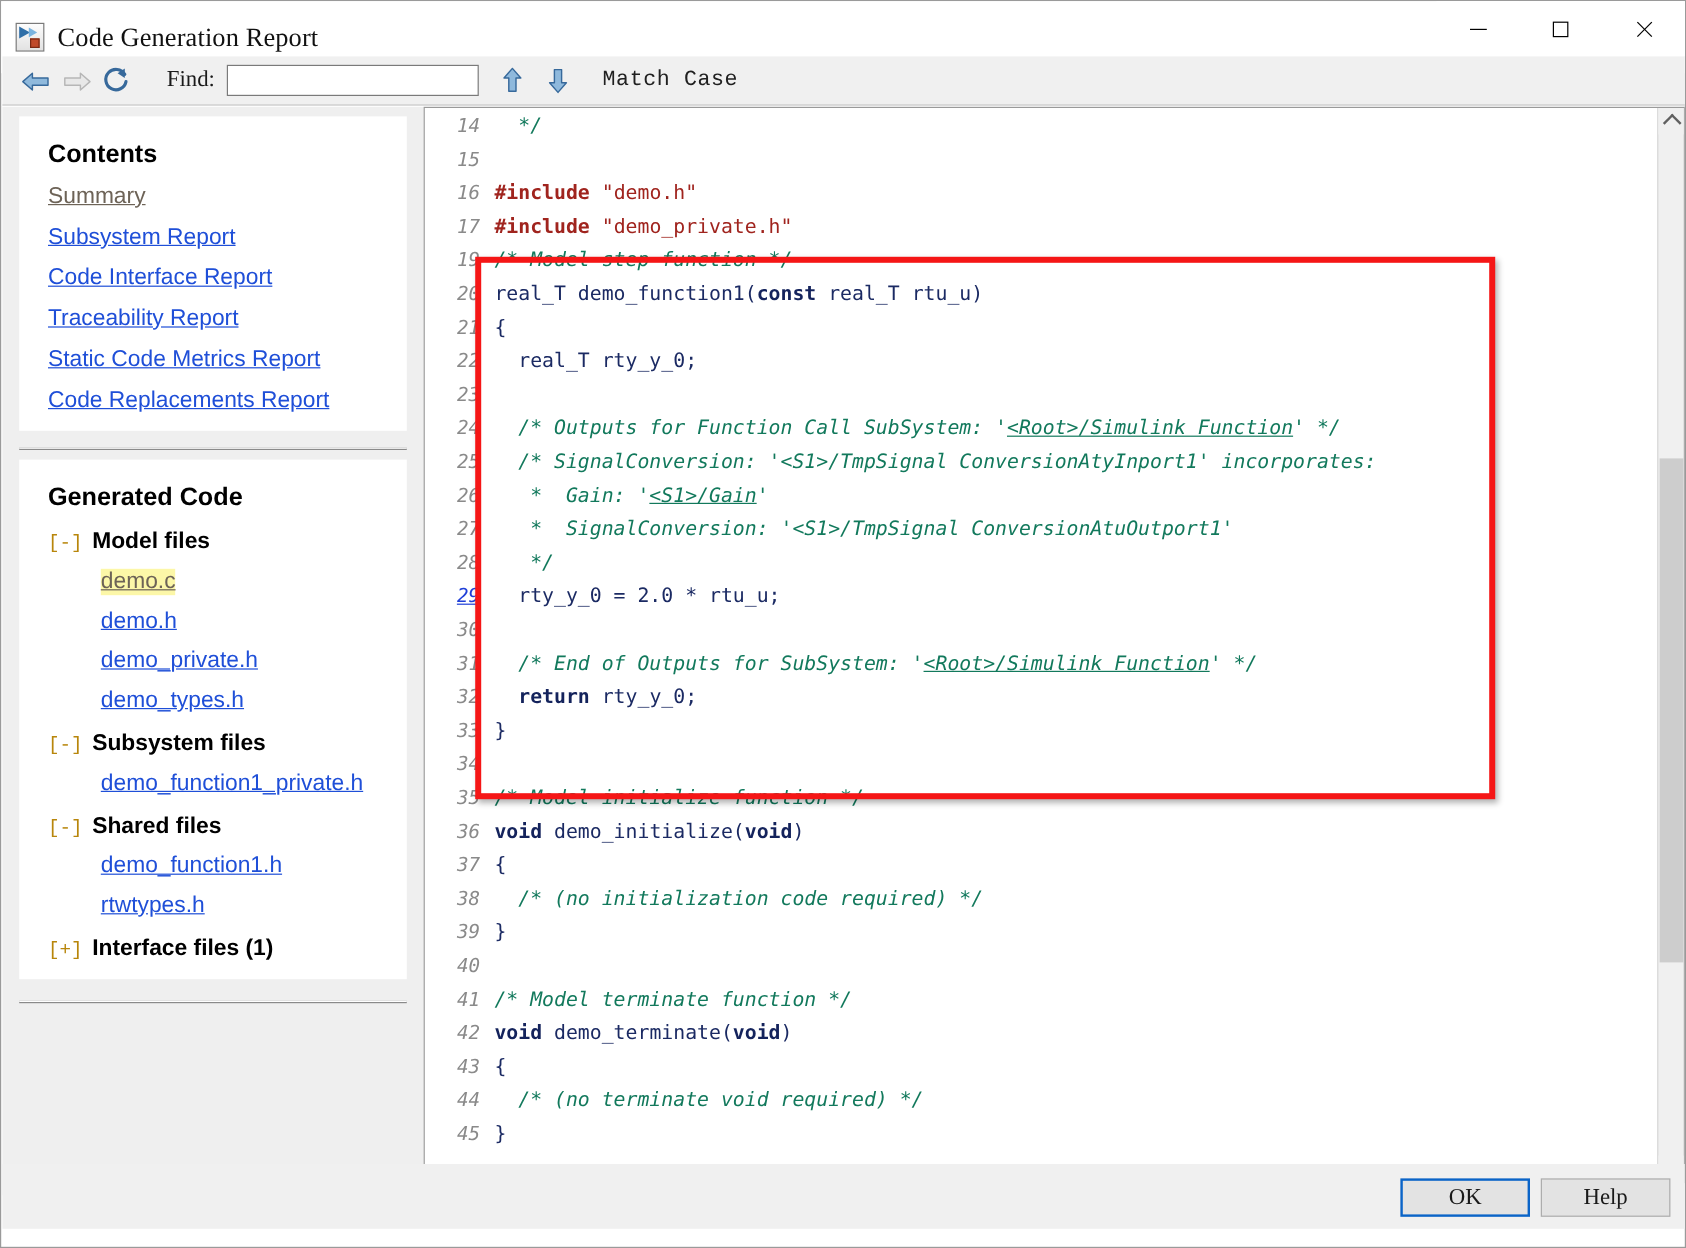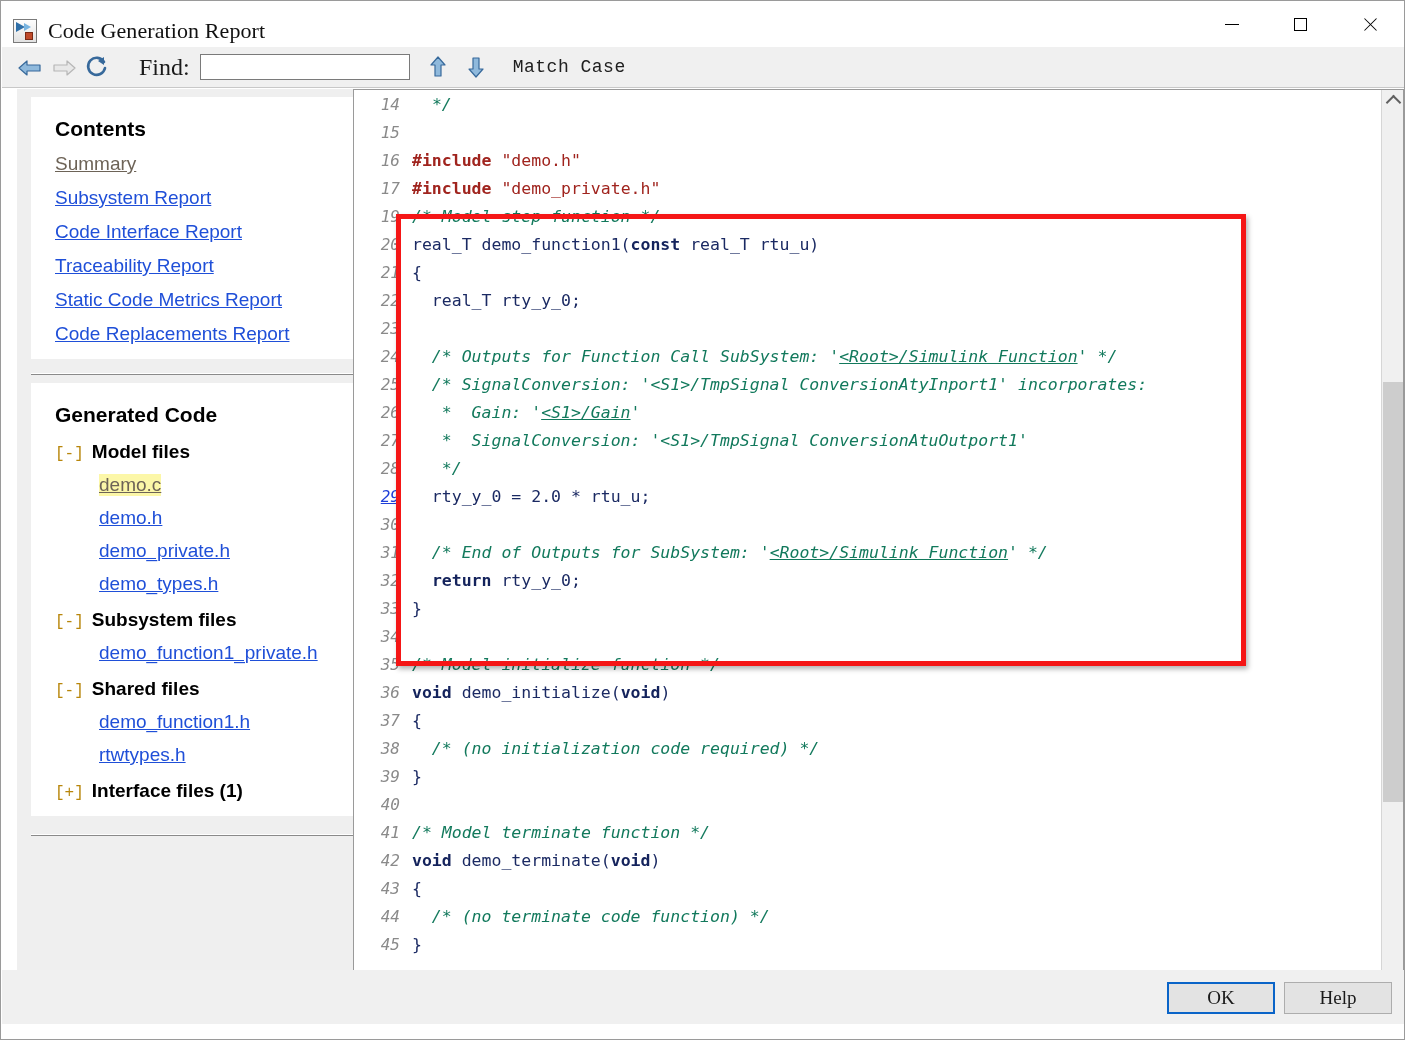--- a/index.html
+++ b/index.html
@@ -100,21 +100,21 @@
   }
   .tb-icon:first-child { margin-left: 10px; }
   .arrow-left, .arrow-right {
     width: 24px; height: 18px;
     position: relative;
   }
   .arrow-left svg, .arrow-right svg, .refresh svg, .up-arrow svg, .down-arrow svg { display:block; }
   .find-label {
     margin-left: 25px;
     font-family: "Liberation Serif", serif;
-    font-size: 24px; color: #1a1a1a;
+    font-size: 19px; color: #1a1a1a;
   }
   .find-input {
     margin-left: 10px;
     width: 210px; height: 26px;
     background: #ffffff;
     border: 1px solid #7a7a7a;
     box-sizing: border-box;
     font-family: "Liberation Sans", sans-serif;
     font-size: 13px;
     padding: 0 4px;
@@ -127,21 +127,21 @@
   .nav-up { margin-left: 9px; }
   .match-case {
     margin-left: 18px;
     font-family: Liberation Mono, monospace;
     font-size: 18px; color: #202020;
     letter-spacing: 0.5px;
   }
 
   
   .sidebar {
-    position: absolute; left: 16px; top: 88px;
+    position: absolute; left: 1px; top: 88px;
     width: 351px; height: 907px;
     background: #efefef;
     box-sizing: border-box;
   }
   .panel {
     background: #ffffff;
     margin: 8px 14px 0 14px;
     padding: 10px 14px 14px 14px;
     box-sizing: border-box;
   }
@@ -418,21 +418,21 @@
         <div class="code-line"><span class="ln">34</span><span></span></div>
         <div class="code-line"><span class="ln">35</span><span><span class="cm">/* Model initialize function */</span></span></div>
         <div class="code-line"><span class="ln">36</span><span><span class="kw2">void</span><span class="src"> demo_initialize(</span><span class="kw2">void</span><span class="src">)</span></span></div>
         <div class="code-line"><span class="ln">37</span><span><span class="src">{</span></span></div>
         <div class="code-line"><span class="ln">38</span><span><span class="cm">  /* (no initialization code required) */</span></span></div>
         <div class="code-line"><span class="ln">39</span><span><span class="src">}</span></span></div>
         <div class="code-line"><span class="ln">40</span><span></span></div>
         <div class="code-line"><span class="ln">41</span><span><span class="cm">/* Model terminate function */</span></span></div>
         <div class="code-line"><span class="ln">42</span><span><span class="kw2">void</span><span class="src"> demo_terminate(</span><span class="kw2">void</span><span class="src">)</span></span></div>
         <div class="code-line"><span class="ln">43</span><span><span class="src">{</span></span></div>
-        <div class="code-line"><span class="ln">44</span><span><span class="cm">  /* (no terminate code function) */</span></span></div>
+        <div class="code-line"><span class="ln">44</span><span><span class="cm">  /* (no terminate void required) */</span></span></div>
         <div class="code-line"><span class="ln">45</span><span><span class="src">}</span></span></div>
       </div>
     <div class="redbox"></div>
 
     <div class="vscroll">
       <div class="vs-btn">
         <div class="chev up"></div>
       </div>
       <div class="vs-thumb"></div>
       <div class="vs-btn bottom">

